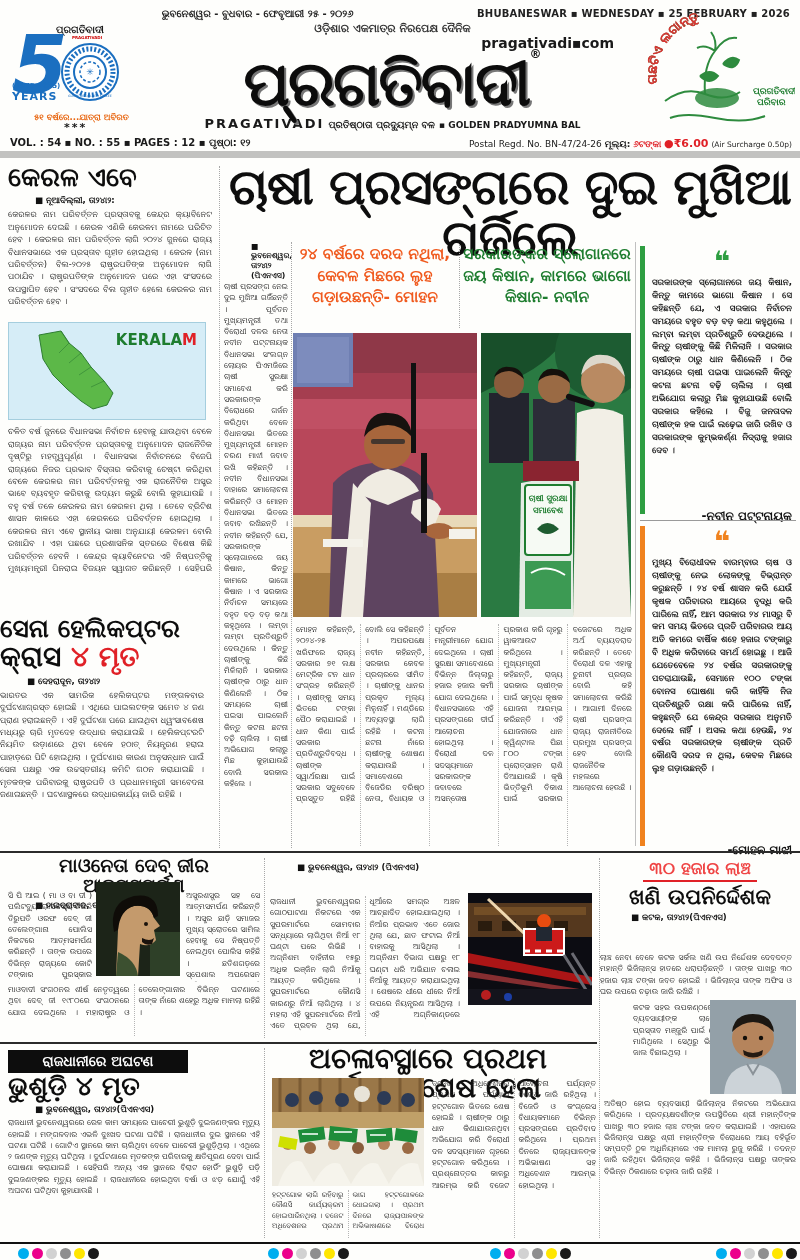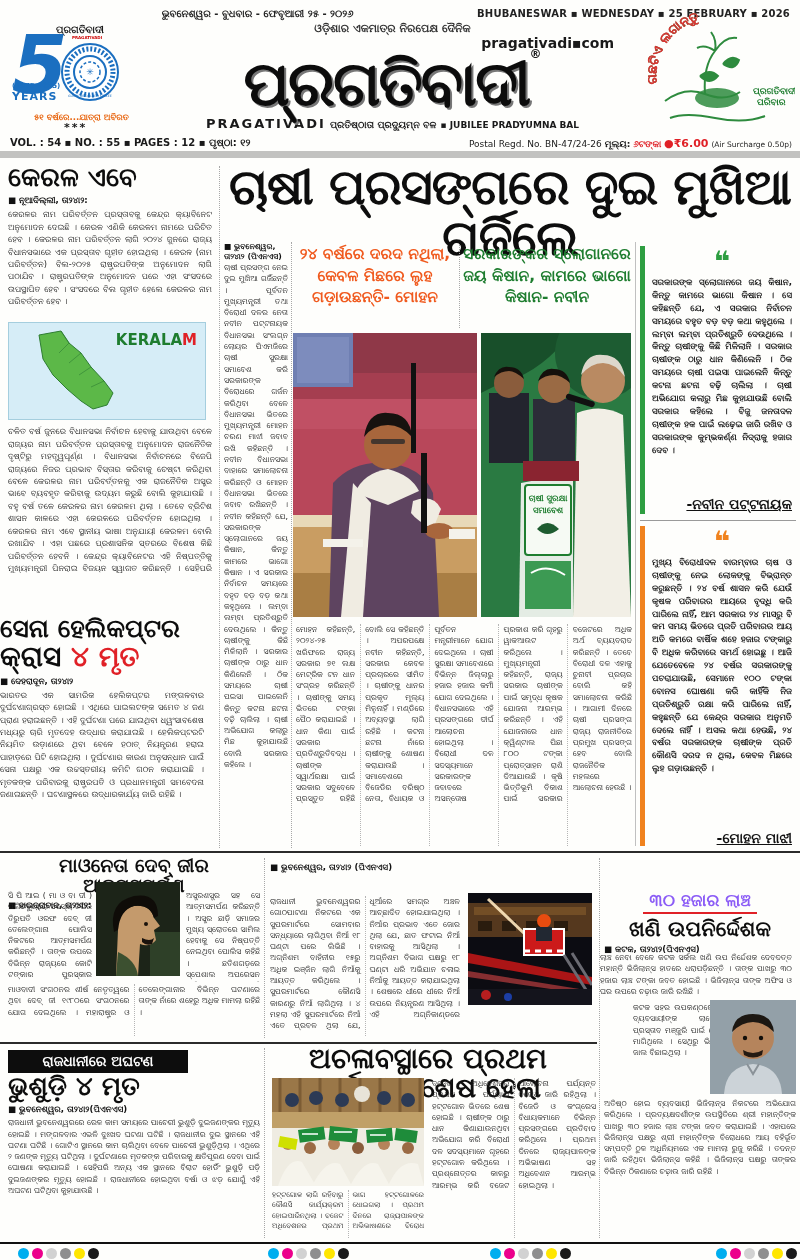--- a/index.html
+++ b/index.html
@@ -2,36 +2,36 @@
 <html><head>
 <meta charset="utf-8">
 <style>
   html,body{margin:0;padding:0;background:#e8e8e4;}
   *{box-sizing:border-box;}
   .page{position:relative;width:800px;height:1260px;margin:0 auto;background:#fefefc;
         font-family:"DejaVu Sans",sans-serif;color:#1a1a1a;overflow:hidden;}
   .abs{position:absolute;}
   .jtext{font-size:8.3px;line-height:1.5;text-align:justify;color:#222;overflow:hidden;}
   .jtext2{font-size:7.8px;line-height:1.45;text-align:justify;color:#222;overflow:hidden;}
-  .dateline{font-size:8.5px;font-weight:bold;color:#111;}
+  .dateline{font-size:8.5px;font-weight:bold;color:#111;margin-left:27px;}
   .vdot{border-left:1px dotted #a8a8a8;width:0;}
   .hrule{background:#2b2b2b;}
   
   .top-strip{top:8px;left:10px;right:10px;font-size:10px;font-weight:bold;color:#222;text-align:right;}
   .top-strip .en{margin-left:120px;letter-spacing:.2px;}
   .masthead-title{font-weight:900;color:#0c0c0c;letter-spacing:-2px;
                   text-shadow:2px 2px 0 #777;}
   .gray-bar{top:151px;left:0;width:800px;height:7px;background:#c2c2c0;}
   .logo50-num{font-weight:900;color:#1b6fc0;font-style:italic;}
   .reg-dot{display:inline-block;width:11px;height:11px;border-radius:50%;margin-right:3px;vertical-align:top;}
   .kicker-box{background:#0d0d0d;color:#fff;text-align:center;font-weight:bold;}
   .quote-block{border-left:5px solid;padding:2px 4px 2px 7px;}
   .quote-mark{font-size:28px;line-height:1;text-align:center;font-weight:bold;}
   .quote-text{font-size:8.6px;font-weight:bold;line-height:1.5;text-align:justify;color:#1c1c1c;}
-  .quote-author{font-size:14px;font-weight:bold;text-align:right;color:#111;margin-top:8px;text-decoration:underline;}
+  .quote-author{font-size:12px;font-weight:bold;text-align:right;color:#111;margin-top:21px;}
   .headline{font-weight:800;color:#0d0d0d;line-height:1.05;}
   .cols2{column-count:2;column-gap:9px;column-rule:1px dotted #b5b5b5;}
   .cols5{column-count:5;column-gap:10px;column-rule:1px dotted #b5b5b5;}
   svg text{font-family:"DejaVu Sans",sans-serif;}
 </style>
 </head>
 <body>
 
 <div class="page">
 
@@ -60,21 +60,21 @@
 
   <div class="abs" style="left:165px;top:22px;width:455px;text-align:center;">
     <div style="font-size:11px;font-weight:bold;color:#333;">ଓଡ଼ିଶାର ଏକମାତ୍ର ନିରପେକ୍ଷ ଦୈନିକ</div>
     <div style="text-align:right;font-size:14px;font-weight:900;margin:0 6px -4px 0;">pragativadi▪com</div>
     <div style="position:relative;">
       <span class="masthead-title" style="font-size:62px;">ପ୍ରଗତିବାଦୀ</span><span style="font-size:12px;font-weight:bold;vertical-align:top;">®</span>
     </div>
     <div style="font-size:13px;margin-top:-4px;">
       <span style="font-weight:900;letter-spacing:2px;">PRAGATIVADI</span>
       <span style="font-size:9.5px;font-weight:bold;">ପ୍ରତିଷ୍ଠାତା ପ୍ରଦ୍ୟୁମ୍ନ ବଳ</span>
-      <span style="font-size:9px;font-weight:bold;">▪ JUBILEE PRADYUMNA BAL</span>
+      <span style="font-size:9px;font-weight:bold;">▪ GOLDEN PRADYUMNA BAL</span>
     </div>
   </div>
 
   <div class="abs" style="left:645px;top:6px;width:150px;height:130px;">
     <svg width="150" height="130" viewBox="0 0 150 130">
       <defs>
           <path id="arcp" d="M 12,78 A 58,58 0 0 1 95,18"></path>
         </defs>
       <text font-size="13" font-weight="bold" fill="#1e7d2f" stroke="#d33" stroke-width="0.3"><textPath href="#arcp">ଗଛଟିଏ ଲଗାନ୍ତୁ</textPath></text>
       <g stroke="#2e8b3e" stroke-width="2" fill="none">
@@ -254,21 +254,21 @@
       <rect x="0" y="96" width="124" height="16" fill="#14141c"></rect>
       <circle cx="18" cy="102" r="5" fill="#e02020" opacity="0.8"></circle>
       <circle cx="40" cy="104" r="4" fill="#2050e0" opacity="0.7"></circle>
     </svg>
   </div>
 
   <div class="abs vdot" style="left:599px;top:858px;height:380px;"></div>
 
   <div class="abs" style="left:604px;top:858px;width:192px;">
     <div style="text-align:center;">
-      <span style="display:inline-block;font-size:17px;font-weight:bold;color:#8b5cf6;border-bottom:2.5px solid #e02127;padding:0 6px 2px;margin-top:32px;">୩୦ ହଜାର ଲାଞ୍ଚ</span>
+      <span style="display:inline-block;font-size:17px;font-weight:bold;color:#ef4444;border-bottom:2.5px solid #e02127;padding:0 6px 2px;">୩୦ ହଜାର ଲାଞ୍ଚ</span>
     </div>
     <div class="headline" style="font-size:21px;text-align:center;margin-top:4px;">ଖଣି ଉପନିର୍ଦ୍ଦେଶକ</div>
     <div class="dateline" style="margin-top:4px;">■ କଟକ, ତା୨୪ା୨(ପିଏନଏସ)</div>
   </div>
   <div class="abs jtext2" style="left:600px;top:952px;width:192px;height:48px;">ଲାଞ୍ଚ ନେବା ବେଳେ କଟକ ସର୍କଲ ଖଣି ଉପ ନିର୍ଦ୍ଦେଶକ ଦେବଦତ୍ତ ମହାନ୍ତି ଭିଜିଲାନ୍ସ ହାତରେ ଧରାପଡ଼ିଛନ୍ତି । ତାଙ୍କ ପାଖରୁ ୩୦ ହଜାର ଲାଞ୍ଚ ଟଙ୍କା ଜବତ ହୋଇଛି । ଭିଜିଲାନ୍ସ ତାଙ୍କ ଅଫିସ ଓ ଘର ଉପରେ ଚଢ଼ାଉ ଜାରି ରଖିଛି ।</div>
   <div class="abs jtext2" style="left:633px;top:1002px;width:100px;height:92px;">କଟକ ସହର ଉପକଣ୍ଠରେ ଜଣେ ବ୍ୟବସାୟୀଙ୍କ ଲାଟେରାଇଟ ପ୍ରସ୍ତାବ ମଞ୍ଜୁରି ପାଇଁ ସେ ଲାଞ୍ଚ ମାଗିଥିଲେ । ସେଥିରୁ ଭିଜିଲାନ୍ସ ଜାଲ ବିଛାଇଥିଲା ।</div>
   <div class="abs" style="left:710px;top:1000px;width:86px;height:94px;">
     <svg width="86" height="94" viewBox="0 0 86 94">
       <rect width="86" height="94" fill="#93a0a8"></rect>
       <circle cx="43" cy="38" r="21" fill="#b5845c"></circle>

